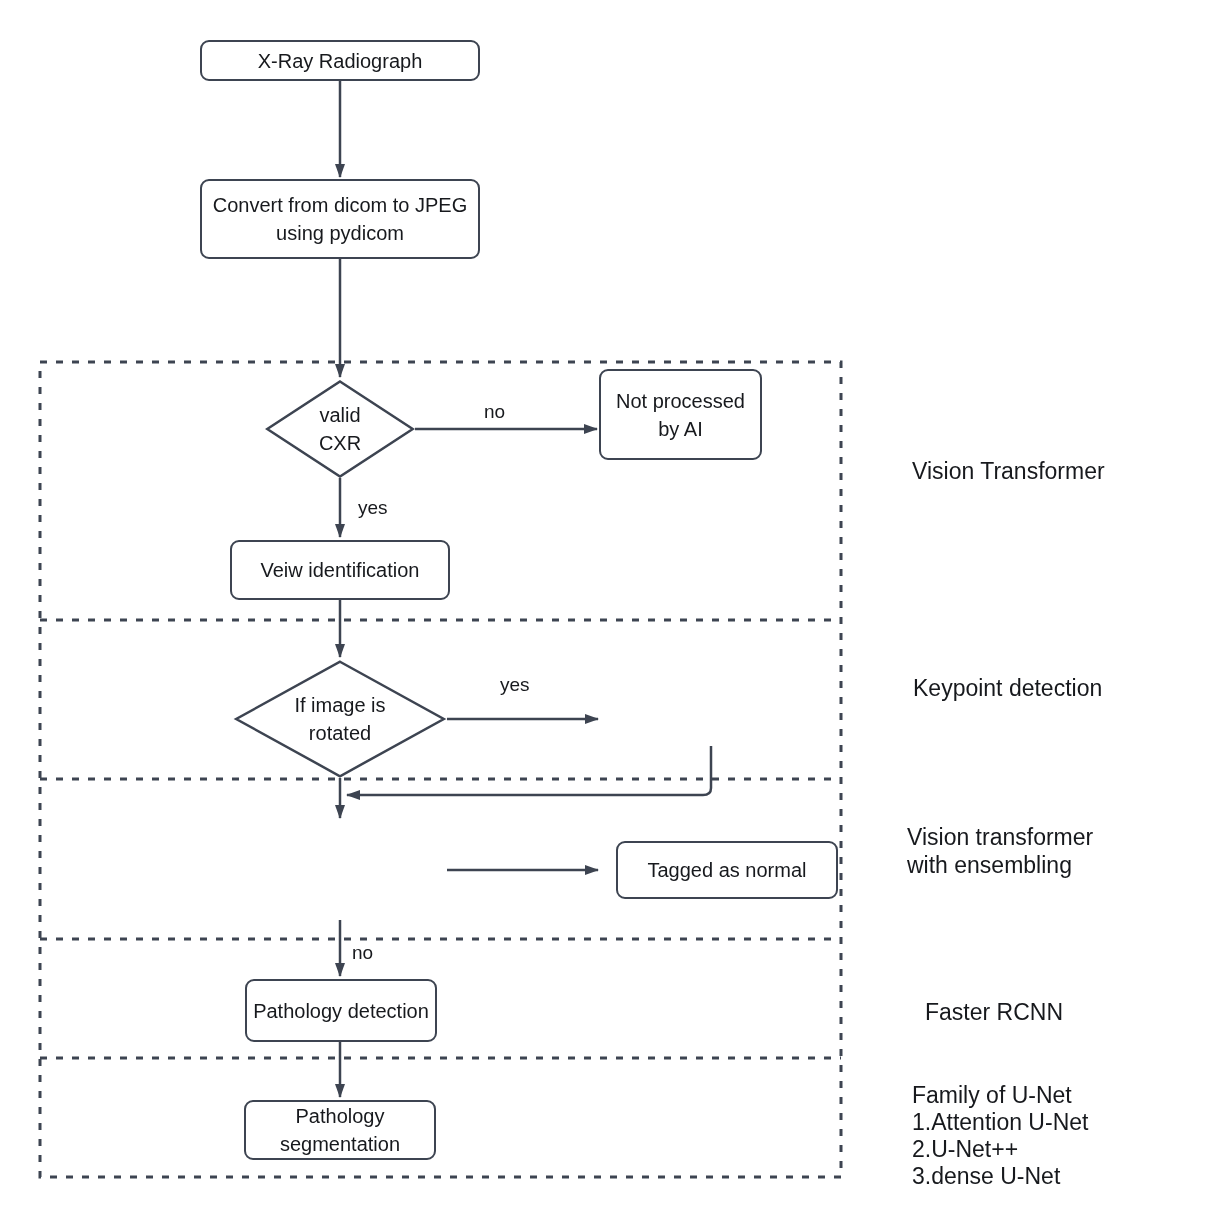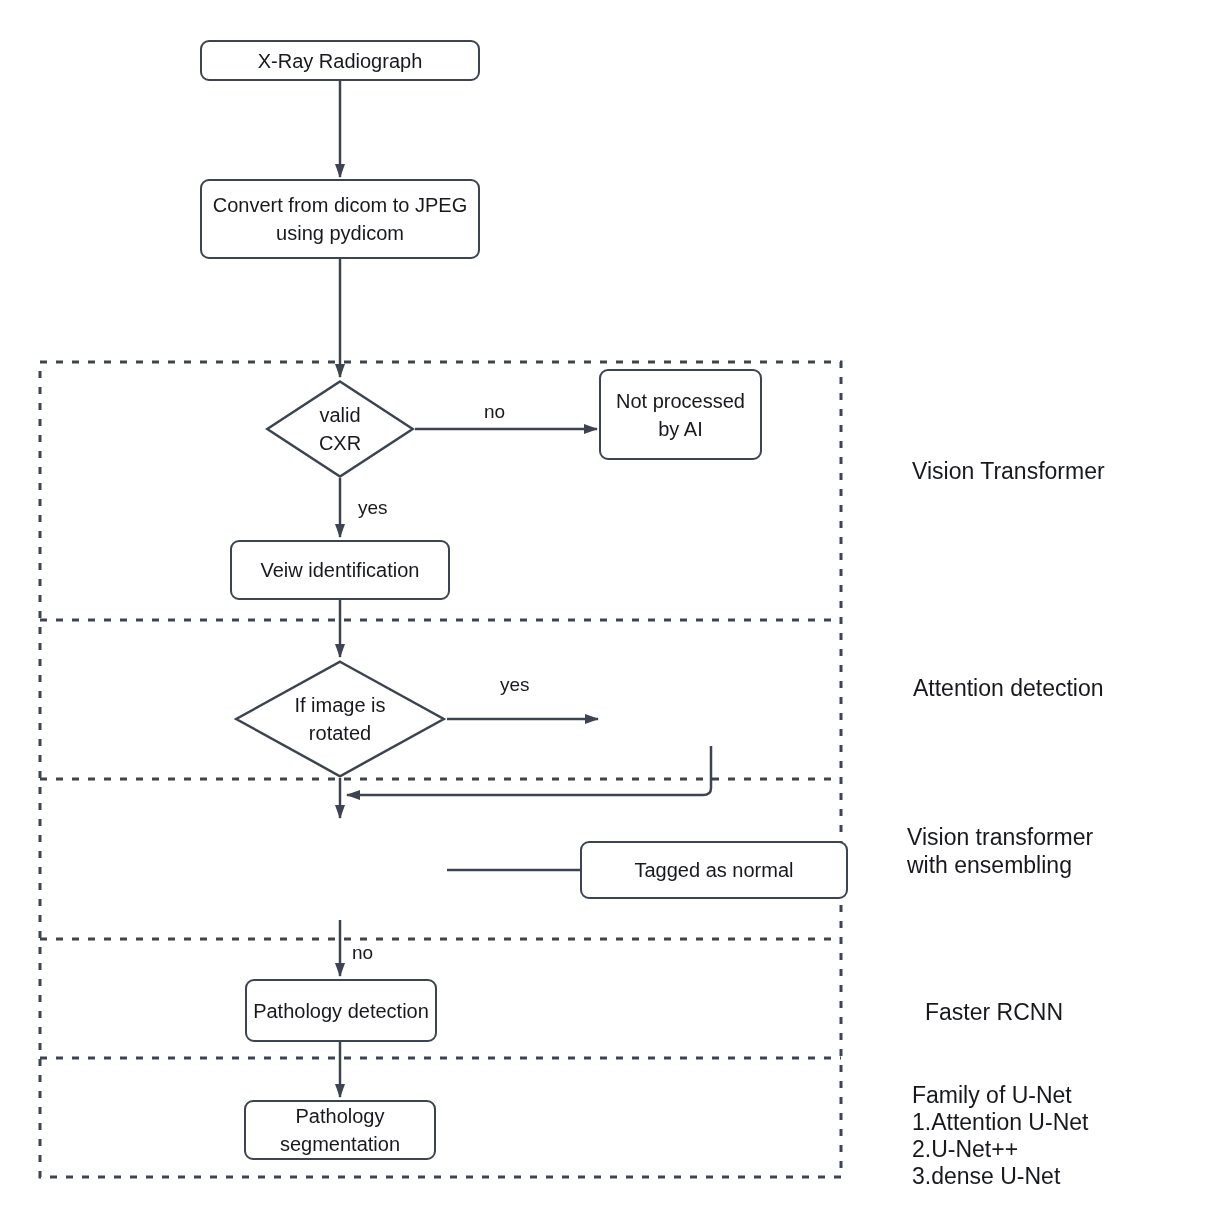--- a/index.html
+++ b/index.html
@@ -117,39 +117,39 @@
 
   <div class="node diamond-node" style="left:233px; top:660px; width:214px; height:118px;">
     <svg class="diamond-shape" viewBox="0 0 100 100" preserveAspectRatio="none">
       <polygon points="50,1.5 98.5,50 50,98.5 1.5,50"></polygon>
     </svg>
     <span class="diamond-label" style="width:140px;">If image is rotated</span>
   </div>
 
 
 
-  <div class="node rect-node" style="left:580px; top:841px; width:268px; height:58px;justify-content:center;">
+  <div class="node rect-node" style="left:616px; top:841px; width:222px; height:58px;justify-content:center;">
     <span>Tagged as normal</span>
   </div>
 
   <div class="node rect-node" style="left:245px; top:979px; width:192px; height:63px; padding:0 6px;">
     <span>Pathology detection</span>
   </div>
 
   <div class="node rect-node" style="left:244px; top:1100px; width:192px; height:60px; padding:12px 6px;">
     <span>Pathology segmentation</span>
   </div>
 
   <span class="edge-label" style="left:484px; top:399px;">no</span>
   <span class="edge-label" style="left:358px; top:495px;">yes</span>
   <span class="edge-label" style="left:500px; top:672px;">yes</span>
   <span class="edge-label" style="left:352px; top:940px;">no</span>
 
   <span class="section-label" style="left:900px; top:457px;">Vision Transformer</span>
-  <span class="section-label" style="left:901px; top:674px;">Attention detection</span>
+  <span class="section-label" style="left:901px; top:674px;">Keypoint detection</span>
   <div class="section-label center" style="left:895px; top:823px; width:210px;">Vision transformer with ensembling</div>
   <span class="section-label" style="left:913px; top:998px;">Faster RCNN</span>
   <div class="section-label" style="left:900px; top:1082px;">
     <div class="unet-line">Family of U-Net</div>
     <div class="unet-line">1.Attention U-Net</div>
     <div class="unet-line">2.U-Net++</div>
     <div class="unet-line">3.dense U-Net</div>
   </div>
 
 </div>

